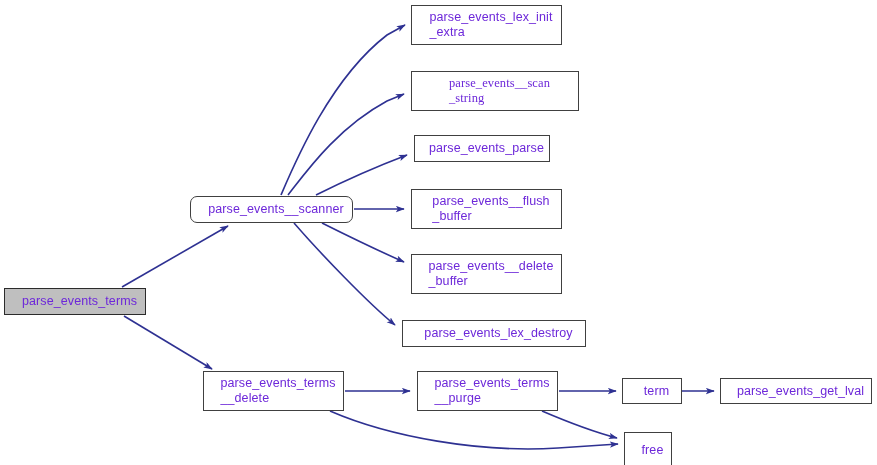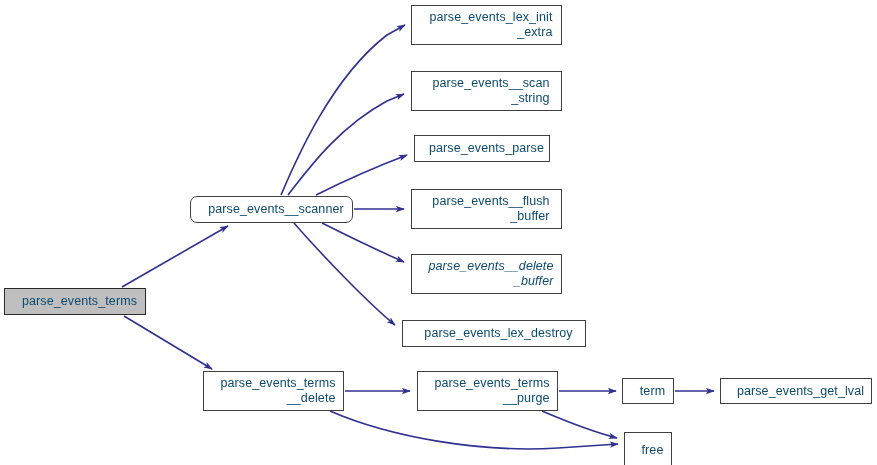--- a/index.html
+++ b/index.html
@@ -21,24 +21,24 @@
     top: 0;
     width: 877px;
     height: 465px;
     pointer-events: none;
   }
   .node {
     position: absolute;
     box-sizing: border-box;
     border: 1px solid #404040;
     background: #ffffff;
-    color: #0c4a6e;
+    color: #6d28d9;
     font-size: 12.5px;
     line-height: 15px;
-    text-align: right;
+    text-align: left;
     display: flex;
     align-items: center;
     justify-content: center;
     white-space: pre-line;
     letter-spacing: 0.1px;
     z-index: 2;
     padding-left: 9px;
   }
   .node.highlight {
     background: #bfbfbf;
@@ -90,30 +90,30 @@
 
       <path d="M 675,391 L 714,391"></path>
     </g>
   </svg>
 
   <div id="node-layer">
       <div class="node highlight" style="left: 4px; top: 288px; width: 142px; height: 27px;"><span class="node-label">parse_events_terms</span></div>
       <div class="node" style="left: 190px; top: 196px; width: 163px; height: 27px; border-radius: 7px;"><span class="node-label">parse_events__scanner</span></div>
       <div class="node" style="left: 411px; top: 5px; width: 151px; height: 40px;"><span class="node-label">parse_events_lex_init
 _extra</span></div>
-      <div class="node" style="left: 411px; top: 71px; width: 151px; height: 40px;"><span class="node-label">parse_events__scan
+      <div class="node" style="left: 411px; top: 71px; width: 168px; height: 40px; font-family: Liberation Serif, serif;"><span class="node-label">parse_events__scan
 _string</span></div>
       <div class="node" style="left: 414px; top: 135px; width: 136px; height: 27px;"><span class="node-label">parse_events_parse</span></div>
       <div class="node" style="left: 411px; top: 189px; width: 151px; height: 40px;"><span class="node-label">parse_events__flush
 _buffer</span></div>
-      <div class="node" style="left: 411px; top: 254px; width: 151px; height: 40px; font-style: italic;"><span class="node-label">parse_events__delete
+      <div class="node" style="left: 411px; top: 254px; width: 151px; height: 40px;"><span class="node-label">parse_events__delete
 _buffer</span></div>
       <div class="node" style="left: 402px; top: 320px; width: 184px; height: 27px;"><span class="node-label">parse_events_lex_destroy</span></div>
       <div class="node" style="left: 203px; top: 371px; width: 141px; height: 40px;"><span class="node-label">parse_events_terms
 __delete</span></div>
       <div class="node" style="left: 417px; top: 371px; width: 141px; height: 40px;"><span class="node-label">parse_events_terms
 __purge</span></div>
-      <div class="node" style="left: 622px; top: 378px; width: 52px; height: 26px;"><span class="node-label">term</span></div>
+      <div class="node" style="left: 622px; top: 378px; width: 60px; height: 26px;"><span class="node-label">term</span></div>
       <div class="node" style="left: 624px; top: 432px; width: 48px; height: 36px;"><span class="node-label">free</span></div>
       <div class="node" style="left: 720px; top: 378px; width: 152px; height: 26px;"><span class="node-label">parse_events_get_lval</span></div>
     </div>
 
 </div>
 
 </body></html>

